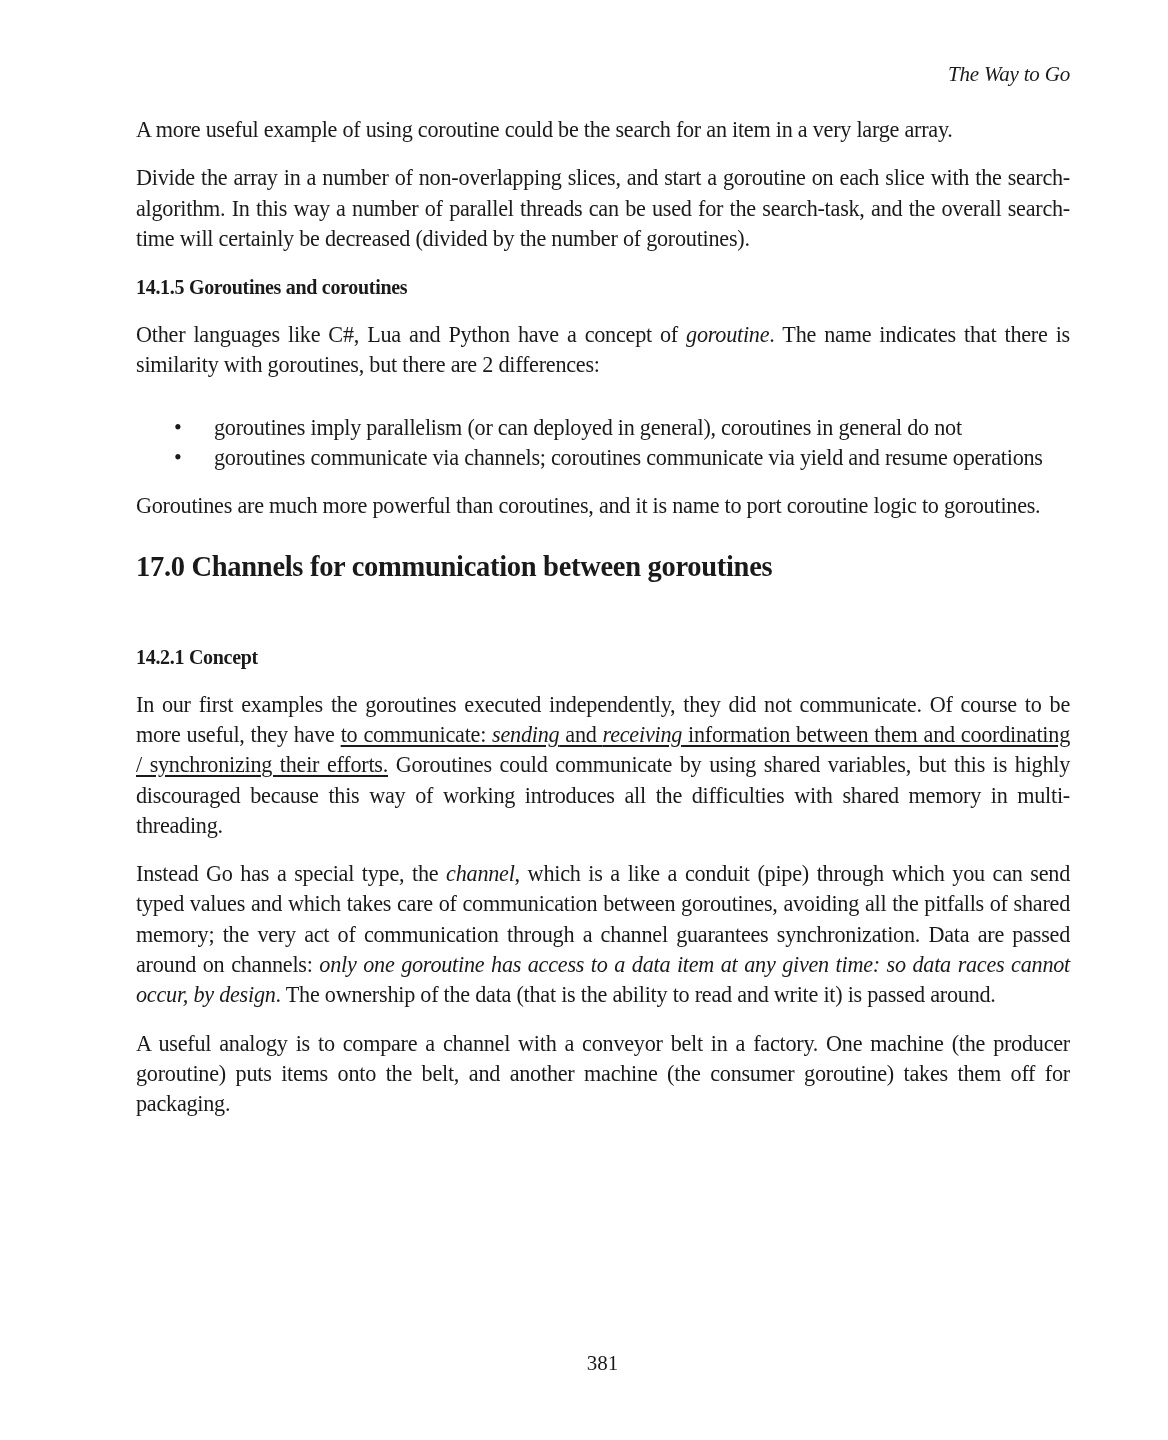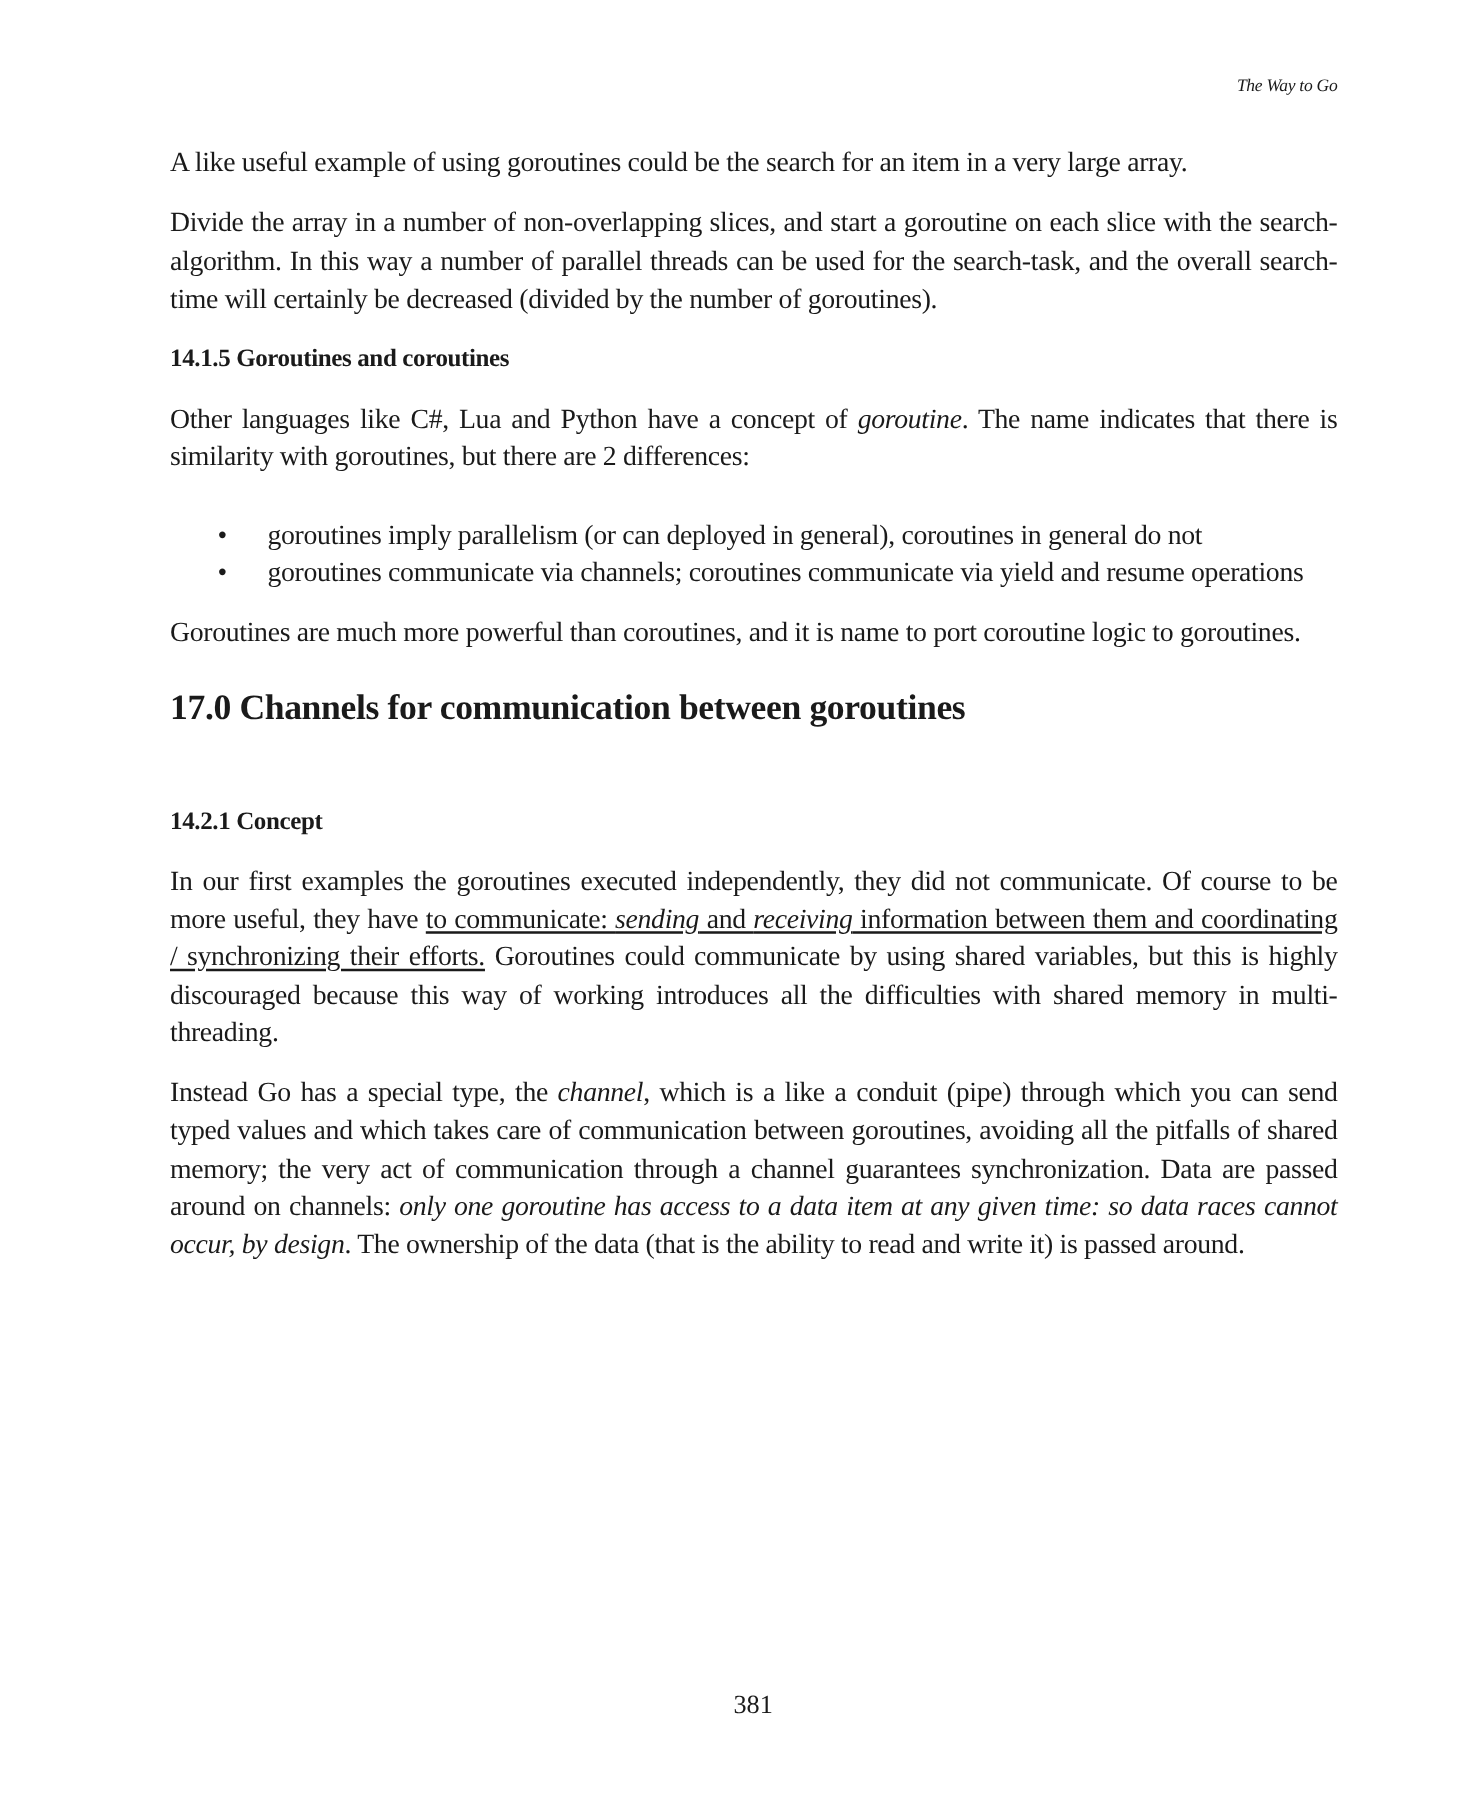--- a/index.html
+++ b/index.html
@@ -3,21 +3,21 @@
   <meta charset="utf-8">
   <style>
     html, body { margin: 0; padding: 0; background: #ffffff; }
     body {
       width: 1168px; height: 1440px; position: relative; overflow: hidden;
       font-family: "Liberation Serif", "DejaVu Serif", serif;
       color: #1a1a1a;
     }
     .running-head {
       position: absolute; top: 62px; right: 98px;
-      font-style: italic; font-size: 14px; letter-spacing: -0.2px;
+      font-style: italic; font-size: 21px; letter-spacing: -0.2px;
     }
     .page {
       position: absolute; left: 136px; width: 934px; top: 115px;
     }
     p {
       margin: 0; font-size: 22.2px; line-height: 30.3px; text-align: justify;
       letter-spacing: -0.25px;
     }
     p.single { text-align: left; }
     .gap-1 { margin-top: 18px; }
@@ -40,21 +40,21 @@
       position: absolute; top: 1351px; left: 0; width: 1205px; text-align: center;
       font-size: 21px;
     }
   </style>
 </head>
 <body>
 
 <div class="running-head">The Way to Go</div>
 
 <div class="page">
-  <p class="single">A like useful example of using goroutines could be the search for an item in a very large array.</p>
+  <p class="single">A more useful example of using coroutine could be the search for an item in a very large array.</p>
 
   <p class="gap-1">Divide the array in a number of non-overlapping slices, and start a goroutine on each slice with the search-algorithm. In this way a number of parallel threads can be used for the search-task, and the overall search-time will certainly be decreased (divided by the number of goroutines).</p>
 
   <h3 class="gap-1">14.1.5 Goroutines and coroutines</h3>
 
   <p class="gap-1"><span>Other languages like C#, Lua and Python have a concept of </span><i>goroutine</i><span>. The name indicates that there is similarity with goroutines, but there are 2 differences:</span></p>
 
   <ul class="bullets gap-1" style="margin-top:32px">
     <li><span class="bullet">•</span><span>goroutines imply parallelism (or can deployed in general), coroutines in general do not</span></li>
     <li><span class="bullet">•</span><span>goroutines communicate via channels; coroutines communicate via yield and resume operations</span></li>
@@ -63,15 +63,16 @@
   <p class="gap-1">Goroutines are much more powerful than coroutines, and it is name to port coroutine logic to goroutines.</p>
 
   <h2 style="margin-top:28px">17.0 Channels for communication between goroutines</h2>
 
   <h3 style="margin-top:58px">14.2.1 Concept</h3>
 
   <p class="gap-1"><span>In our first examples the goroutines executed independently, they did not communicate. Of course to be more useful, they have </span><span class="u"><span>to communicate: </span><i>sending</i><span> and </span><i>receiving</i><span> information between them and coordinating / synchronizing their efforts.</span></span><span> Goroutines could communicate by using shared variables, but this is highly discouraged because this way of working introduces all the difficulties with shared memory in multi-threading.</span></p>
 
   <p class="gap-1"><span>Instead Go has a special type, the </span><i>channel</i><span>, which is a like a conduit (pipe) through which you can send typed values and which takes care of communication between goroutines, avoiding all the pitfalls of shared memory; the very act of communication through a channel guarantees synchronization. Data are passed around on channels: </span><i>only one goroutine has access to a data item at any given time: so data races cannot occur, by design</i><span>. The ownership of the data (that is the ability to read and write it) is passed around.</span></p>
 
+  <p class="gap-1">A useful analogy is to compare a channel with a conveyor belt in a factory. One machine (the producer goroutine) puts items onto the belt, and another machine (the consumer goroutine) takes them off for packaging.</p>
 </div>
 
 <div class="page-number">381</div>
 
 </body></html>

